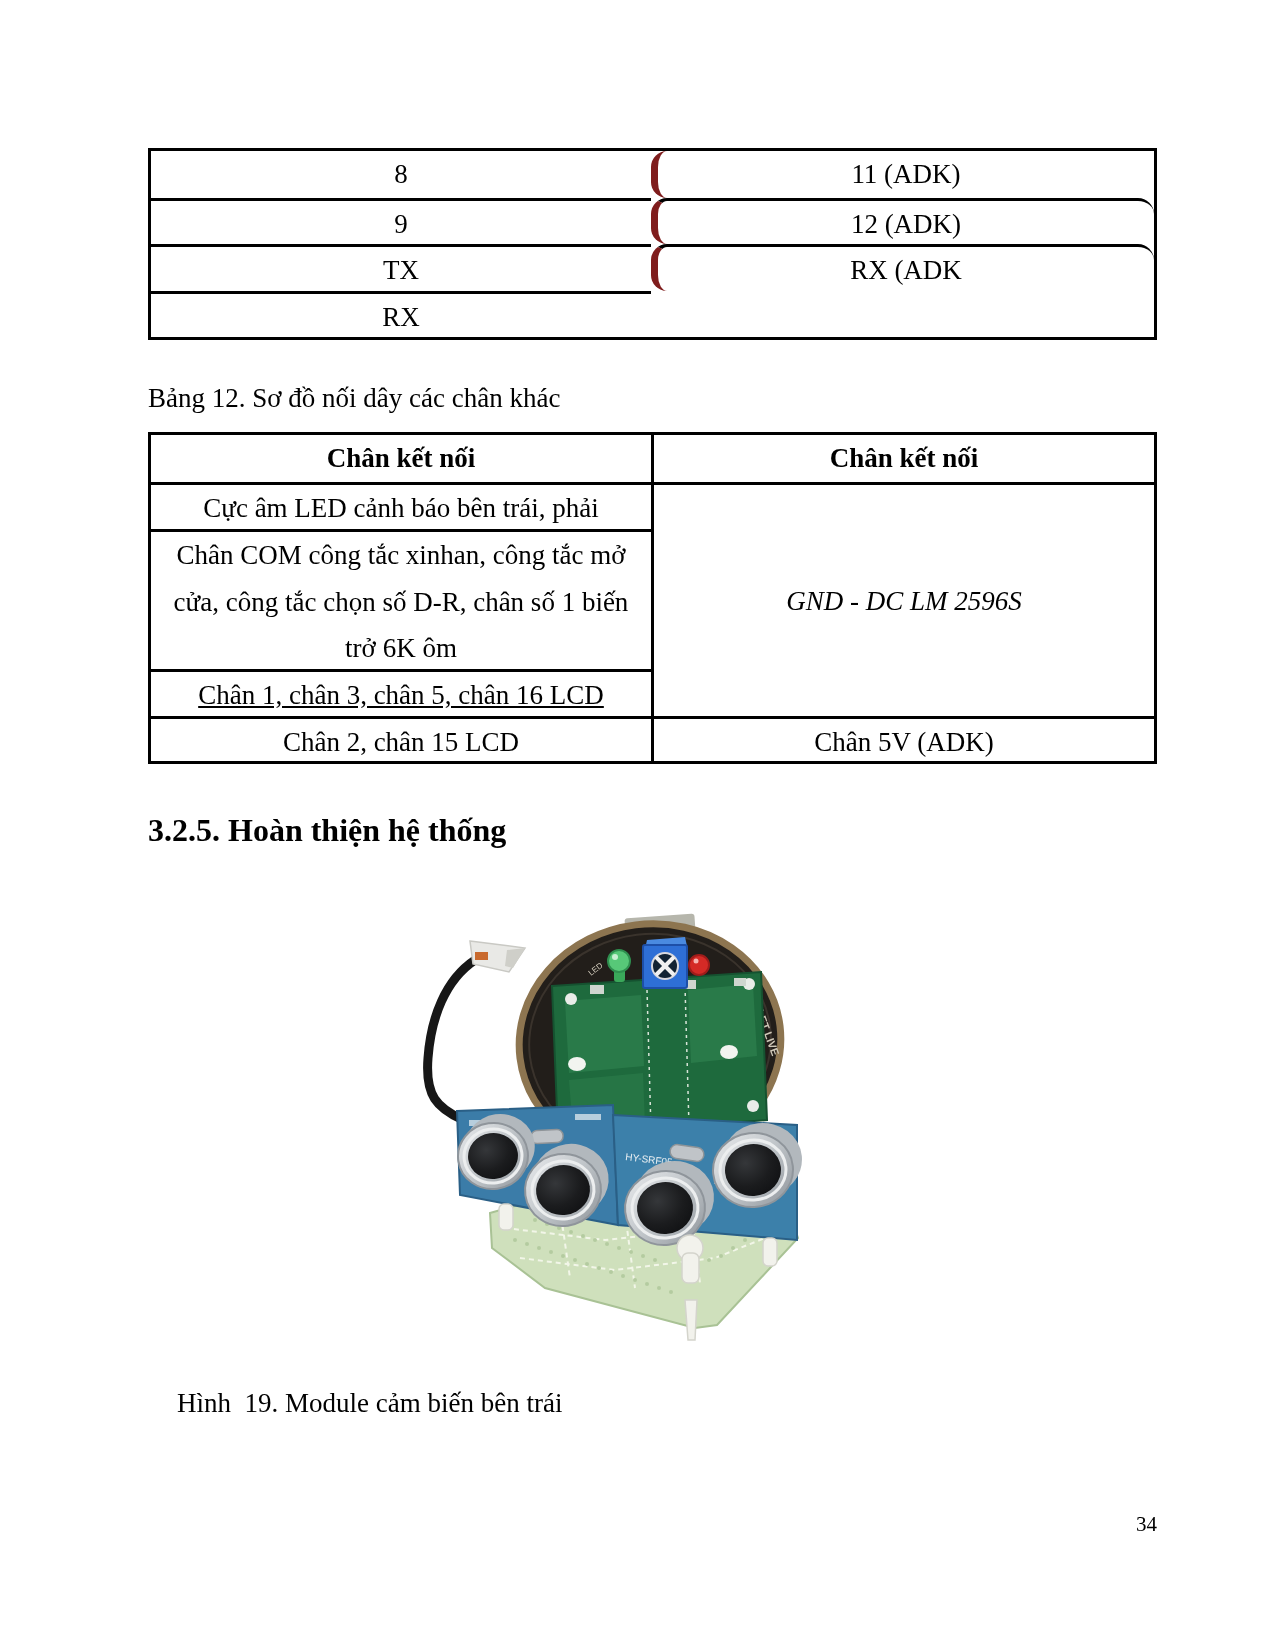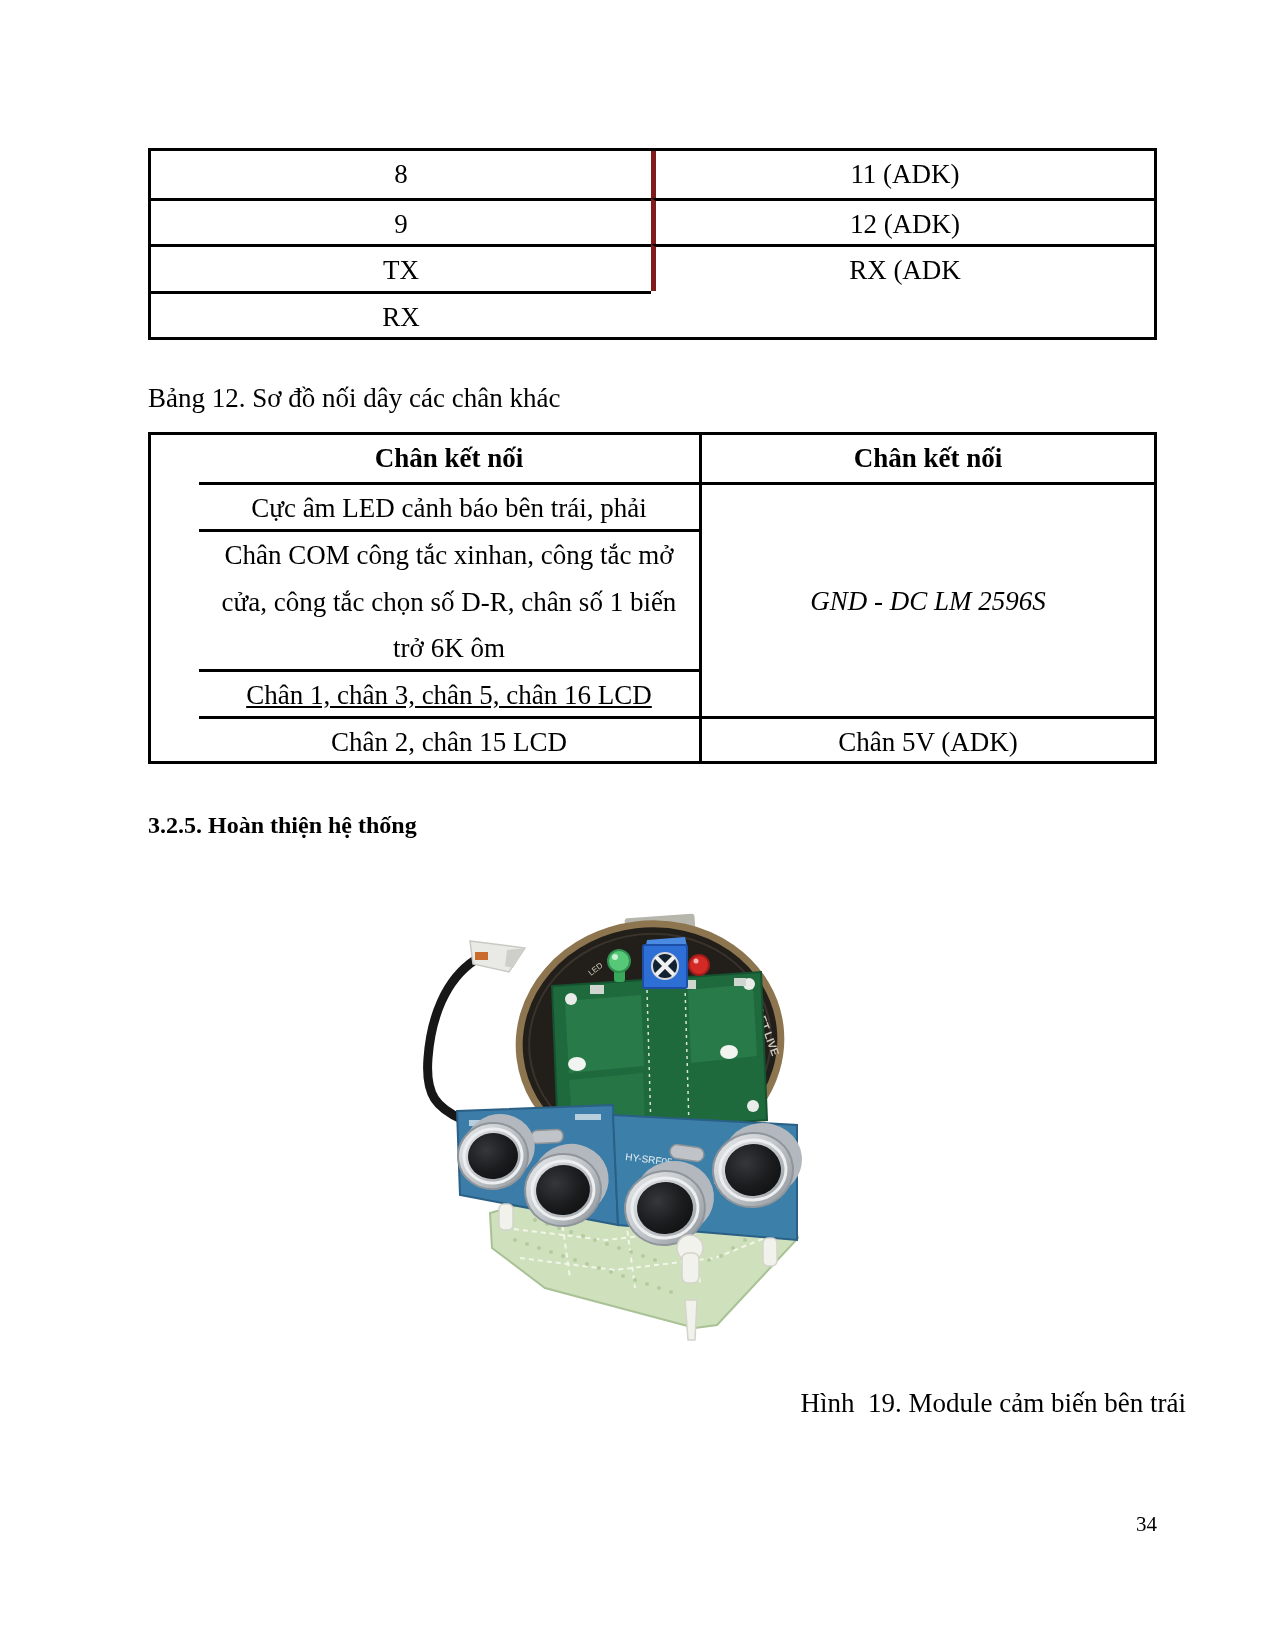--- a/index.html
+++ b/index.html
@@ -27,58 +27,57 @@
     padding:5px 8px 0 8px;
     font-size:27px;
     line-height:36px;
     text-align:center;
   }
   #pin-table{
     left:148px;top:148px;width:1009px;height:192px;
     grid-template-columns:500px 1fr;
     grid-template-rows:repeat(4,1fr);
   }
-  #pin-table .c-right{border-left:5px solid #7f1d1d;}
+  #pin-table .c-right{border-left:7px solid #7f1d1d;border-radius:16px;}
   #pin-table .r2,#pin-table .r3,#pin-table .r4{border-top:3px solid #000;}
 
   .tbl-caption{
     position:absolute;left:148px;top:382px;
     font-size:27px;line-height:33px;white-space:pre-wrap;
   }
 
   #other-table{
     left:148px;top:432px;width:1009px;height:332px;
     grid-template-columns:500px 1fr;
     grid-template-rows:47px 47px 140px 47px 1fr;
-    padding-left:48px;
   }
   #other-table .c-right{border-left:3px solid #000;}
   #other-table .hdr{font-weight:bold;}
   #other-table .bt{border-top:3px solid #000;}
   #other-table .multiline{
     line-height:46.5px;
     padding-top:0;
     align-items:flex-start;
   }
   #other-table .merged{
     grid-column:2;grid-row:2 / span 3;
     align-items:center;
     font-style:italic;
     padding-top:0;
   }
   .section-heading{
     position:absolute;left:148px;top:812px;
-    font-size:24px;font-weight:bold;white-space:pre-wrap;
+    font-size:32px;font-weight:bold;white-space:pre-wrap;
   }
   .figure-svg{
     position:absolute;left:385px;top:868px;width:430px;height:482px;
   }
   .figure-caption{
     position:absolute;left:177px;top:1388px;width:1009px;
-    text-align:right;font-size:27px;white-space:pre-wrap;
+    text-align:left;font-size:27px;white-space:pre-wrap;
   }
   .page-number{
     position:absolute;top:1512px;right:118px;
     font-size:21px;
   }
 </style>
 </head>
 <body>
 
 <div class="page">

